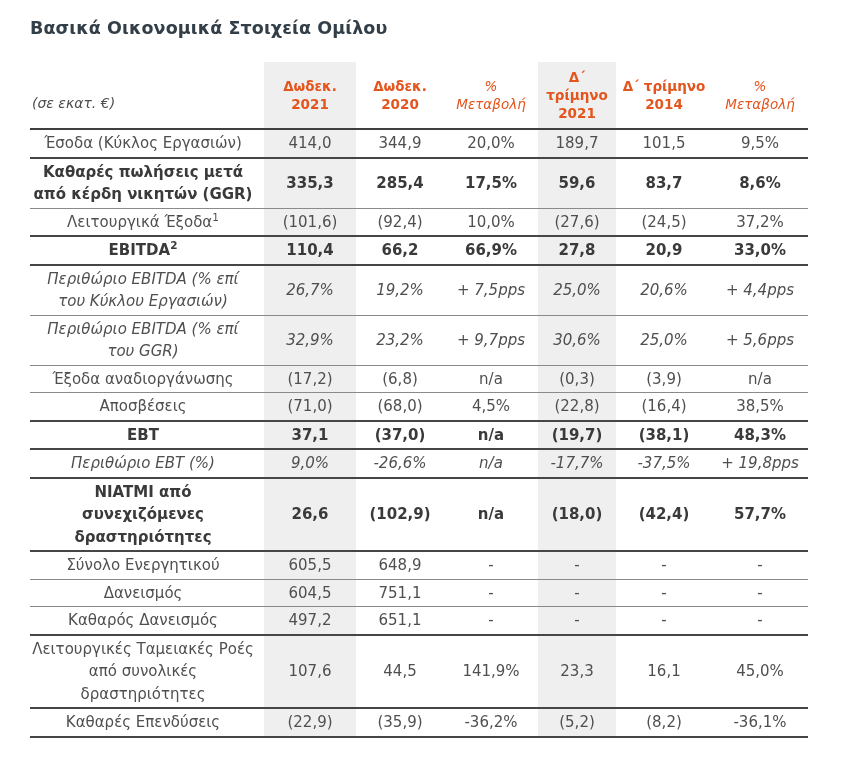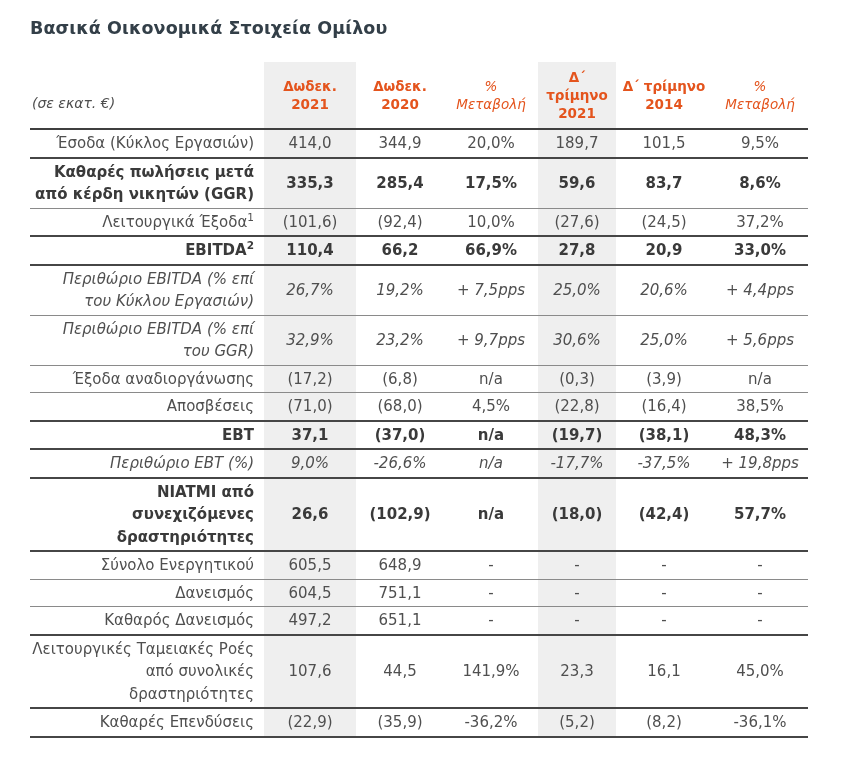--- a/index.html
+++ b/index.html
@@ -59,21 +59,21 @@
   }
   
   tbody td {
     font-size: 15px;
     color: #4F4F4F;
     text-align: center;
     line-height: 1.5;
     padding: 2px 3px;
   }
   tbody td.lbl {
-    text-align: right;
+    text-align: center;
     padding-left: 2px;
     padding-right: 10px;
   }
   tr.bold td  { font-weight: bold; color: #3A3A3A; }
   tr.italic td{ font-style: italic; }
   tr.thin  td { border-bottom: 1px solid #8A8A8A; }
   tr.thick td { border-bottom: 2.5px solid #464646; }
   .hl { background: #EFEFEF; }
   sup {
     font-size: 10.5px;

